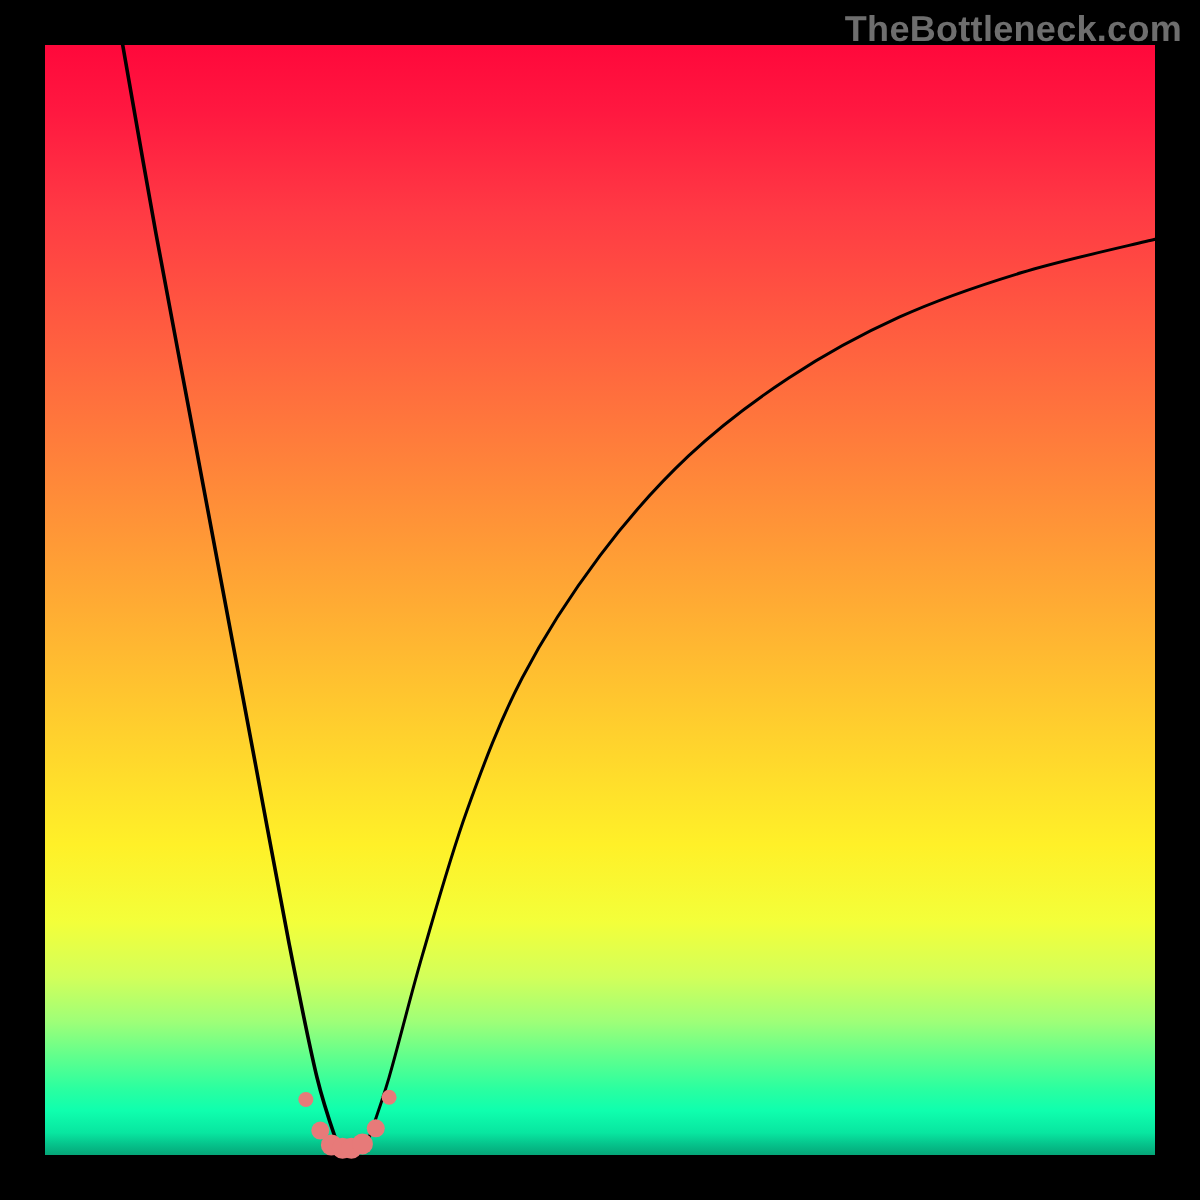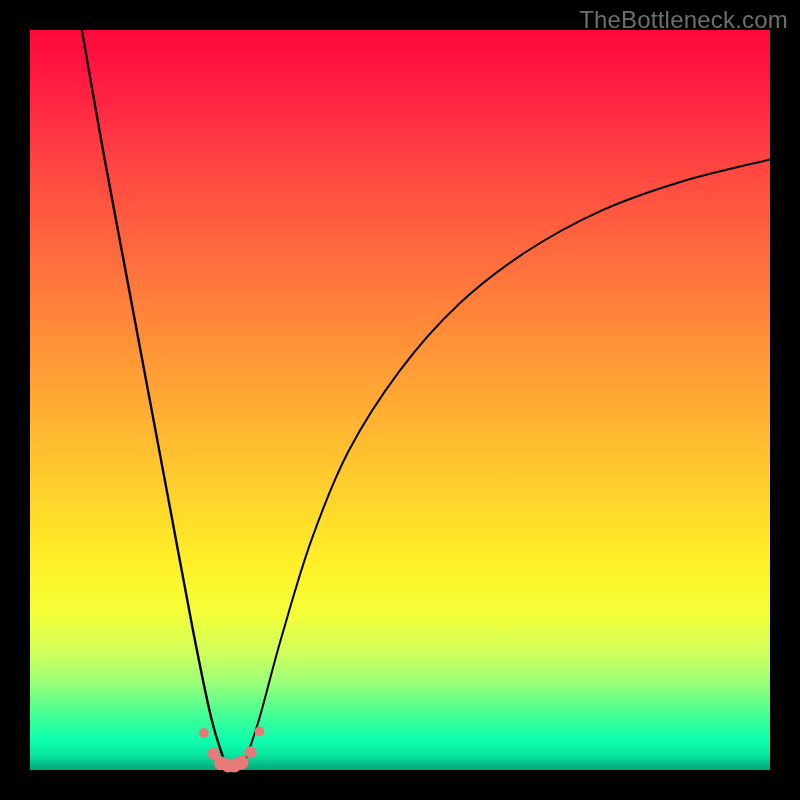--- a/index.html
+++ b/index.html
@@ -44,21 +44,21 @@
       #06c48c 99%,
       #05a678 100%
     );
   }
   .attribution {
     position: absolute;
     top: 6px;
     right: 12px;
     color: #6e6e6e;
     font-size: 24px;
-    font-weight: 400;
+    font-weight: 700;
     letter-spacing: 0.2px;
   }
   svg.curve {
     position: absolute;
     left: 0; top: 0;
     width: 740px;
     height: 740px;
     overflow: visible;
   }
 </style>

